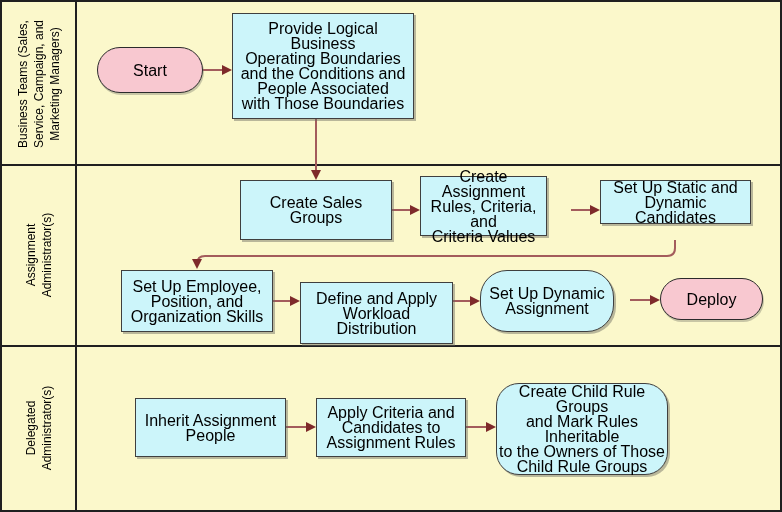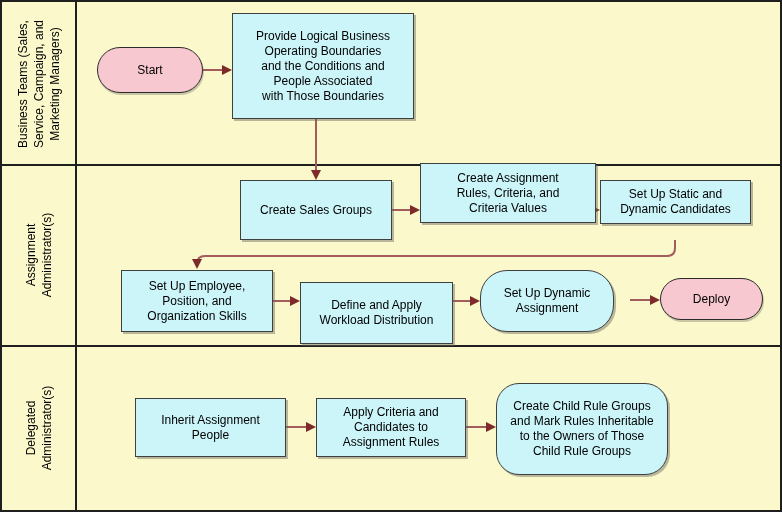--- a/index.html
+++ b/index.html
@@ -39,42 +39,42 @@
   .lane-label.l3 { left: -51px; top: 412px; width: 180px; height: 32px; }
 
   .node {
     position: absolute;
     box-sizing: border-box;
     display: flex;
     align-items: center;
     justify-content: center;
     text-align: center;
     white-space: pre-line;
-    font-size: 12px;
+    font-size: 16px;
     line-height: 15px;
     z-index: 4;
     padding: 2px;
   }
   .process {
     background: #CCF5FA;
     border: 1px solid #3F3F3F;
     box-shadow: 2px 2px 0 rgba(105,105,95,0.45);
   }
   .terminator {
     background: #F8C8D0;
     border: 1.5px solid #2B2B2B;
     border-radius: 24px;
     box-shadow: 1px 2px 0 rgba(105,105,95,0.35);
   }
 
   
   .n-start    { left: 97px;  top: 47px;  width: 106px; height: 46px; text-align: right; }
   .n-provide  { left: 232px; top: 13px;  width: 182px; height: 106px; }
   .n-crg      { left: 240px; top: 180px; width: 152px; height: 60px; }
-  .n-car      { left: 420px; top: 163px; width: 176px; height: 60px; }
+  .n-car      { left: 420px; top: 176px; width: 127px; height: 60px; }
   .n-sus      { left: 600px; top: 180px; width: 151px; height: 44px; }
   .n-sue      { left: 121px; top: 270px; width: 152px; height: 62px; }
   .n-daw      { left: 300px; top: 270px; width: 153px; height: 62px; margin-top: 12px; }
   .n-sda      { left: 480px; top: 270px; width: 134px; height: 62px; border-radius: 27px; }
   .n-deploy   { left: 660px; top: 278px; width: 103px; height: 42px; }
   .n-iar      { left: 135px; top: 398px; width: 151px; height: 59px; }
   .n-acc      { left: 316px; top: 398px; width: 150px; height: 59px; }
   .n-ccrg     { left: 496px; top: 383px; width: 172px; height: 92px; border-radius: 23px; }
 
   svg.connectors {

